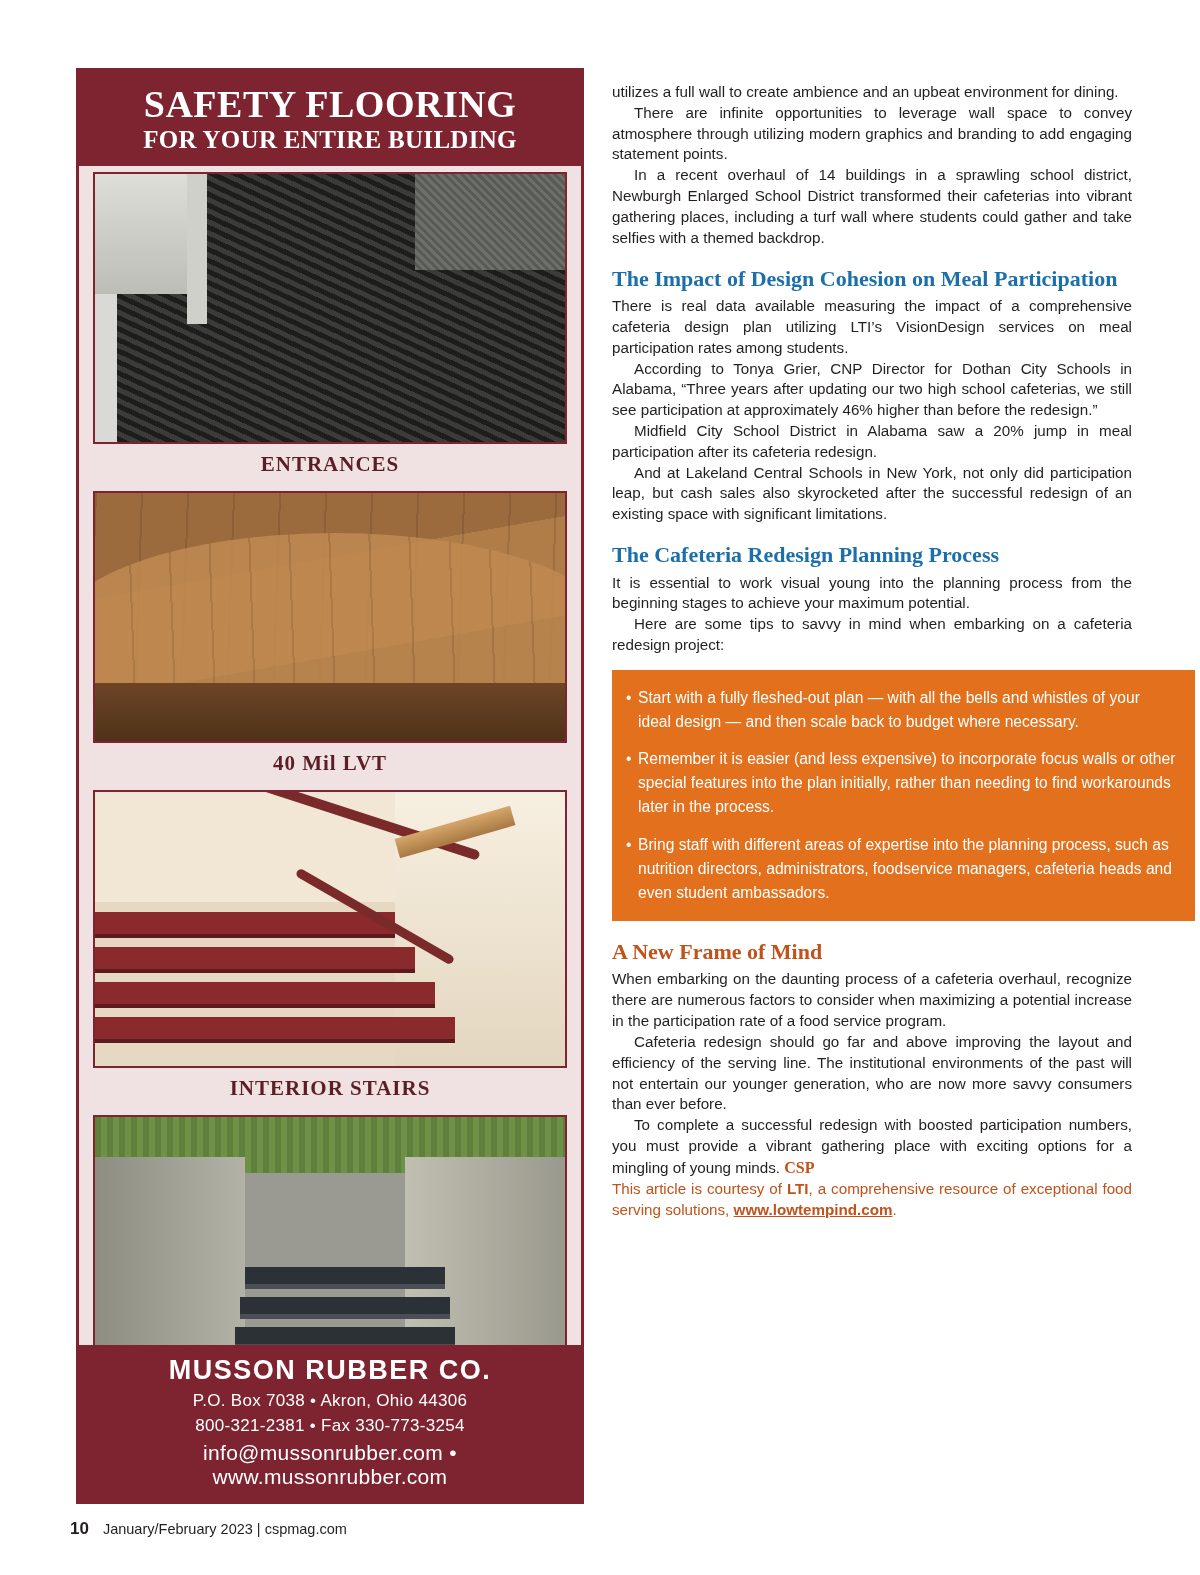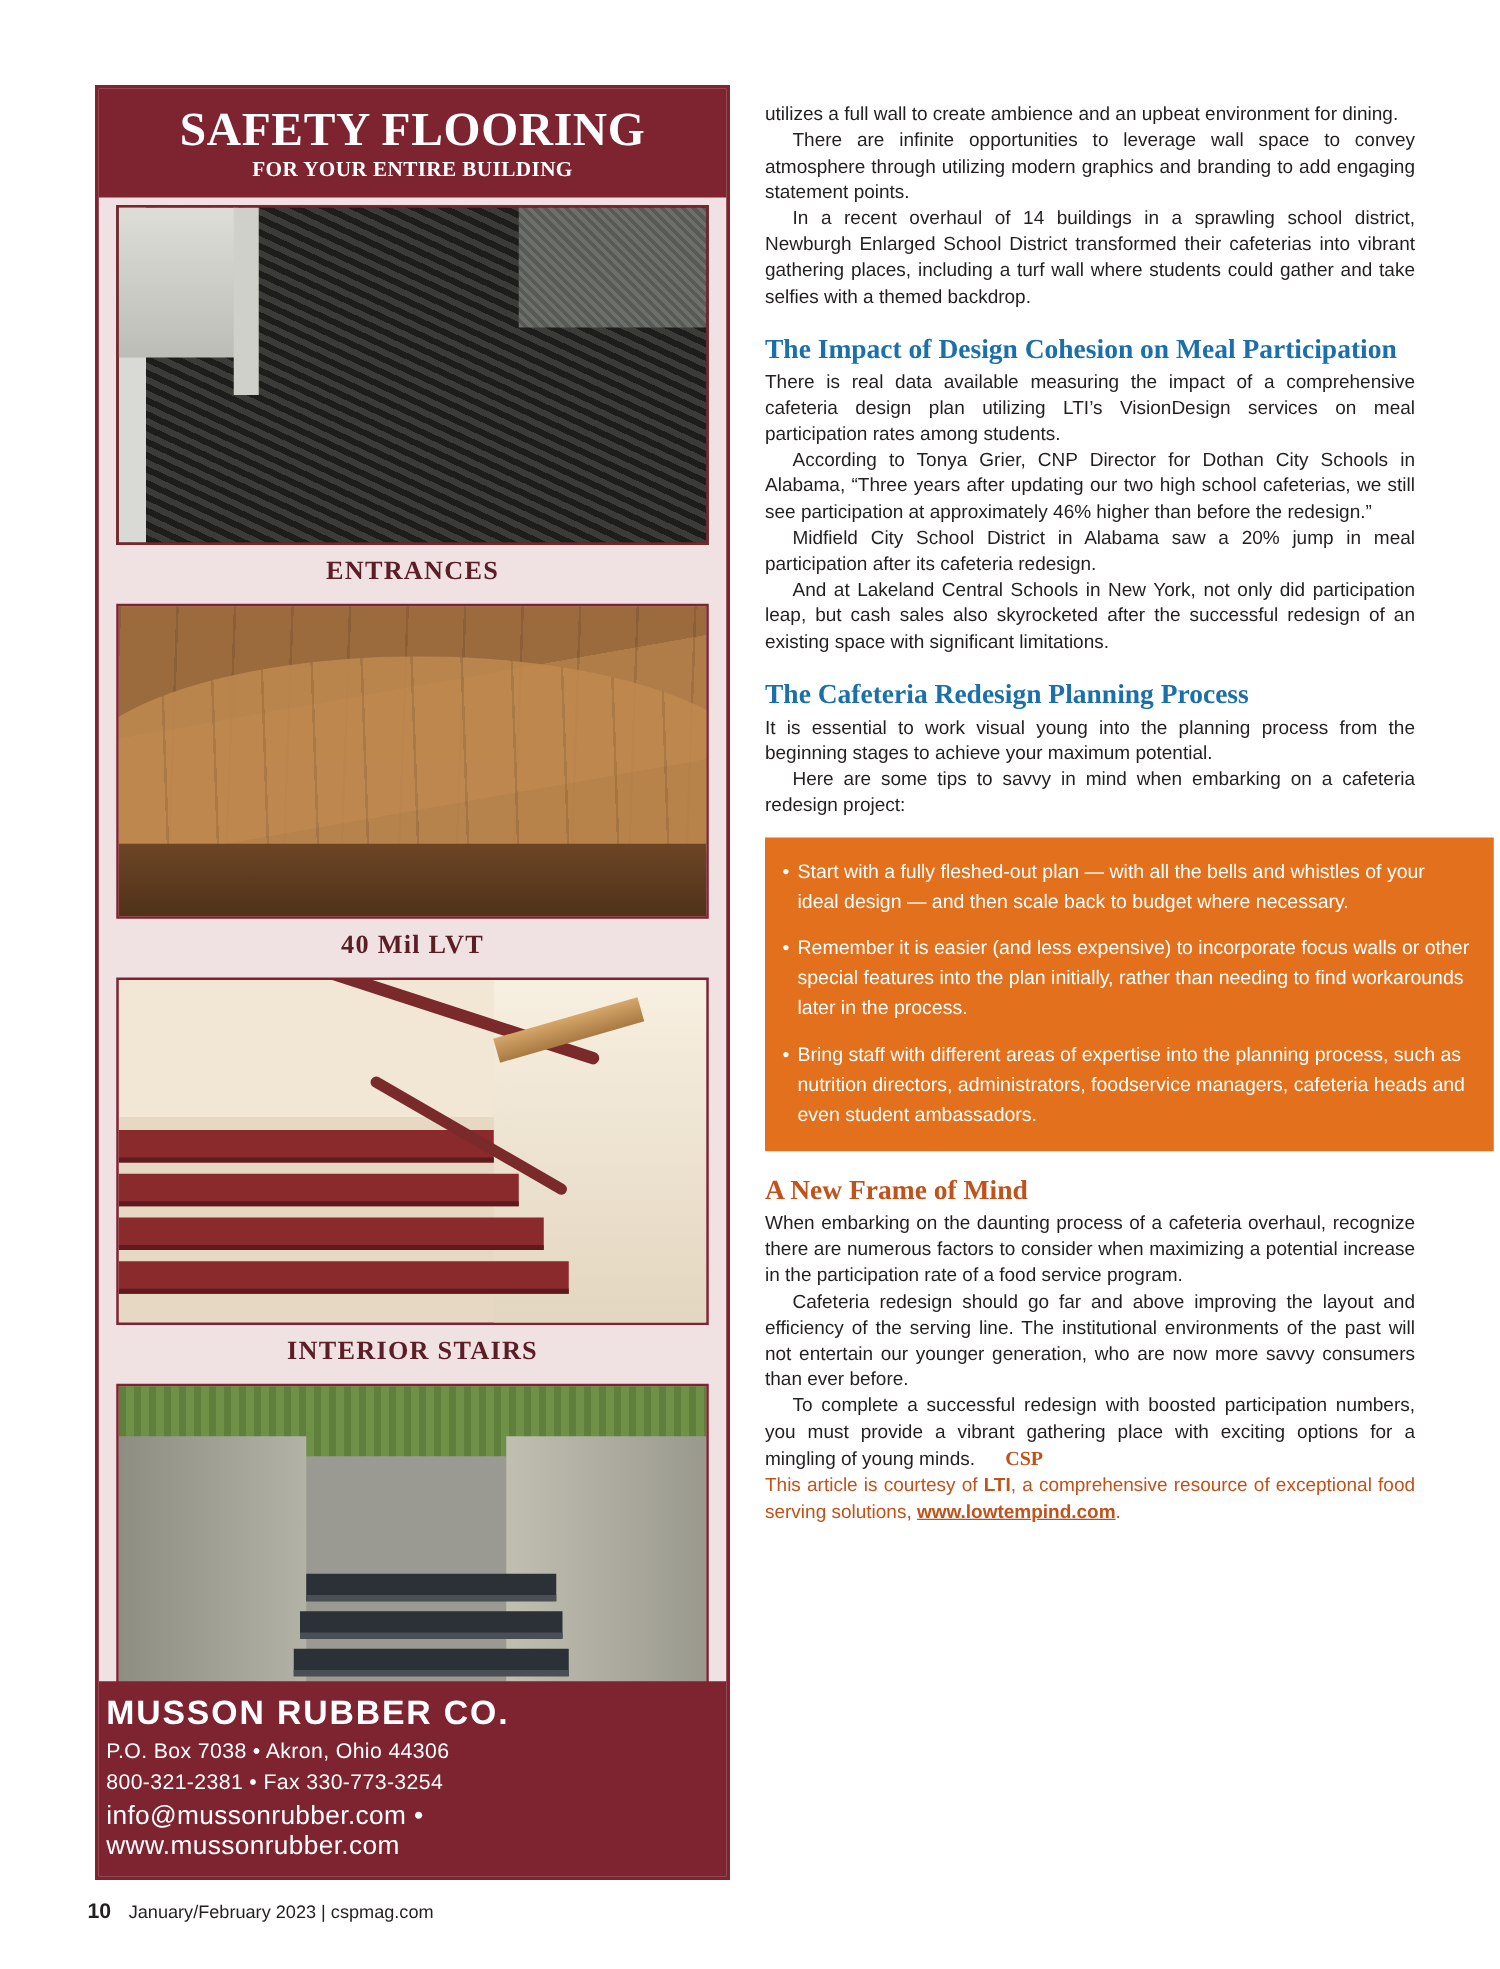--- a/index.html
+++ b/index.html
@@ -33,21 +33,21 @@
   .ad-title {
     font-family: "Liberation Serif", serif;
     font-weight: bold;
     font-size: 38px;
     letter-spacing: 0.5px;
     line-height: 1.02;
   }
   .ad-subtitle {
     font-family: "Liberation Serif", serif;
     font-weight: bold;
-    font-size: 17px;
+    font-size: 25px;
     letter-spacing: 0.3px;
     margin-top: 2px;
   }
   .ad-body {
     padding: 6px 14px 0 14px;
   }
   .ad-figure { margin: 0 0 4px 0; }
   .ad-photo {
     width: 100%;
     border: 2px solid #7d2430;
@@ -148,20 +148,21 @@
     position: absolute; right: 0; top: 40px; width: 160px; height: 222px;
     background: linear-gradient(270deg,#9a998d,#c0bfb2);
   }
   .photo-ext .step {
     position: absolute; height: 22px; background: #2c3037; border-bottom: 5px solid #4a4e55;
   }
 
   .ad-foot {
     background: #7d2430;
     color: #ffffff;
+    text-align: center;
     padding: 10px 6px 12px 6px;
     position: absolute;
     left: 0; right: 0; bottom: 0;
   }
   .ad-company {
     font-family: "Liberation Sans", sans-serif;
     font-weight: bold;
     font-size: 27px;
     letter-spacing: 1.5px;
   }
@@ -202,21 +203,20 @@
     font-weight: bold;
     font-size: 22px;
     line-height: 1.2;
     margin: 18px 0 4px 0;
   }
   .csp-mark {
     color: #c1521a;
     font-family: "Liberation Serif", serif;
     font-weight: bold;
     font-size: 16px;
-    margin-left: 20px;
   }
 
   .tips-box {
     background: #e2701c;
     color: #ffffff;
     margin: 14px 0 0 0;
     padding: 16px 18px 16px 14px;
     width: 583px;
   }
   .tip {

